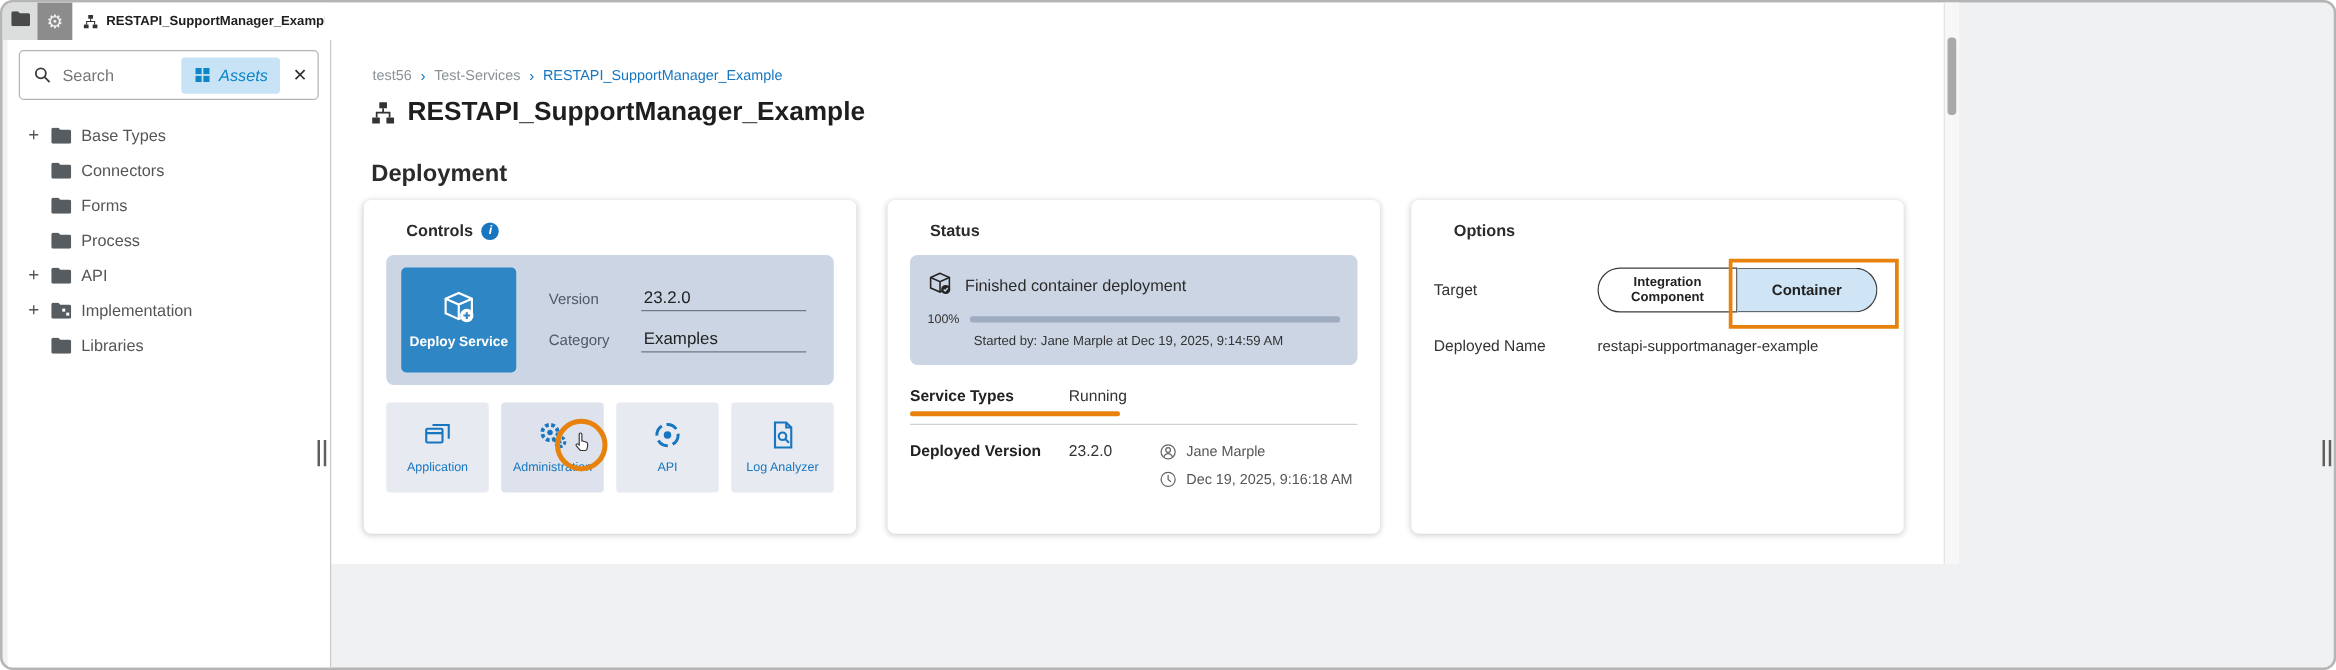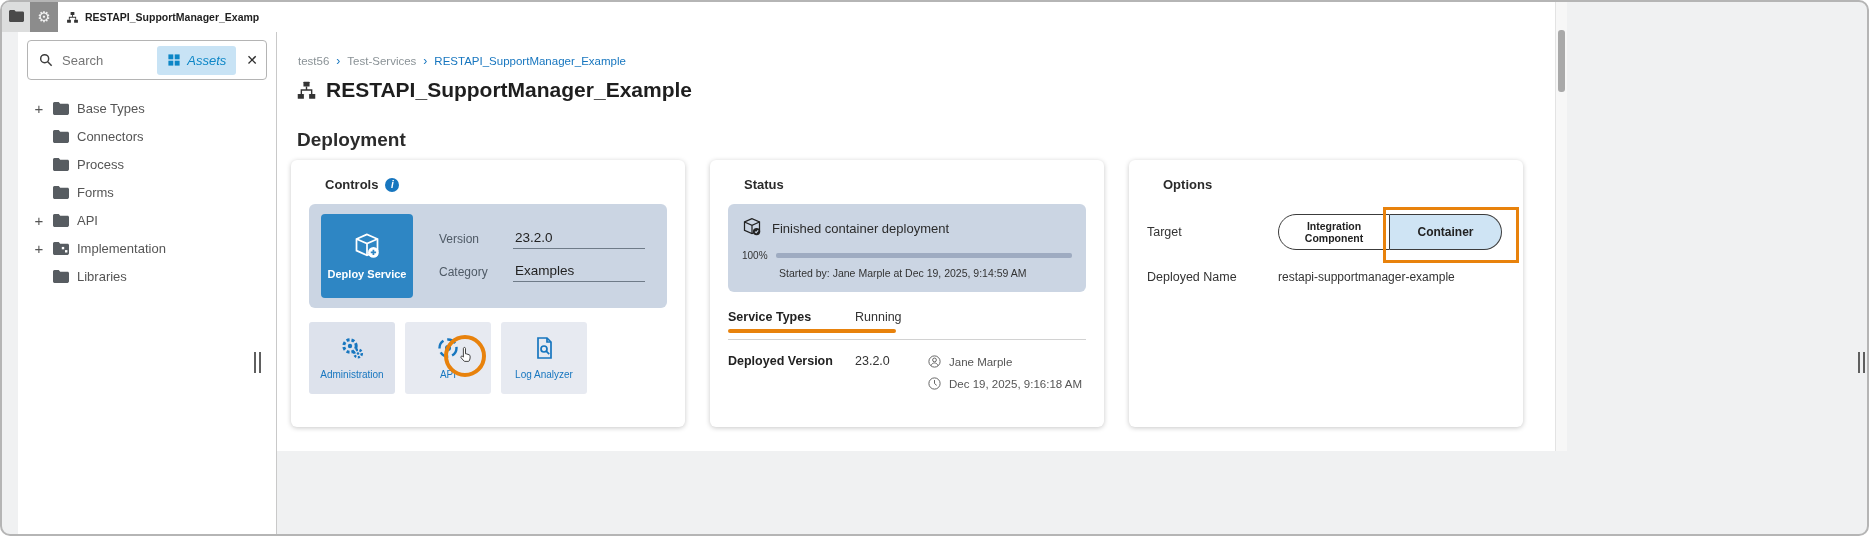--- a/index.html
+++ b/index.html
@@ -8,21 +8,21 @@
 
   
   .topbar{position:absolute;left:0;top:0;width:258px;height:30px;background:#dcdddd;display:flex;z-index:3;}
   .tool-btn{width:28px;height:30px;display:flex;align-items:center;justify-content:center;color:#4a4a4a;cursor:pointer;}
   .tool-btn.gear-btn{background:#8c8c8c;color:#f3f3f3;font-size:15px;}
   .doc-tab{flex:1;background:#fff;display:flex;align-items:center;gap:6px;padding:0 8px;
     font-size:10.5px;font-weight:bold;color:#1f1f1f;cursor:pointer;white-space:nowrap;overflow:hidden;}
   .doc-tab .ticon{color:#333;display:flex;flex:0 0 auto;}
 
   
-  .sidebar{position:absolute;left:16px;top:30px;width:258px;bottom:0;background:#fff;border-right:1px solid #c9c9c9;z-index:2;}
+  .sidebar{position:absolute;left:4px;top:30px;width:258px;bottom:0;background:#fff;border-right:1px solid #c9c9c9;z-index:2;}
   .searchbox{position:absolute;left:9px;right:9px;top:8px;height:40px;border:1px solid #b4b4b4;border-radius:4px;
     background:#fff;display:flex;align-items:center;padding:0 8px;box-sizing:border-box;}
   .search-ic{color:#3d3d3d;display:flex;margin:0 6px 0 2px;}
   .searchbox input{border:none;outline:none;flex:1;min-width:0;font-size:13px;color:#333;font-family:inherit;background:transparent;}
   .searchbox input::placeholder{color:#757575;}
   .assets-chip{display:flex;align-items:center;gap:6px;background:#c8e3f5;color:#0c86c6;font-size:13px;
     padding:7px 10px;border-radius:3px;cursor:pointer;flex:0 0 auto;font-style:italic;}
   .assets-chip .aicon{display:flex;}
   .close-btn{margin-left:10px;color:#2f2f2f;font-size:14px;cursor:pointer;flex:0 0 auto;}
   .tree{position:absolute;left:0;right:0;top:62px;}
@@ -184,30 +184,30 @@
           </span>
         <span class="tree-label">Connectors</span>
       </div>
       <div class="tree-item">
         <span class="expander"></span>
         <span class="folder">
             <svg width="16" height="13" viewBox="0 0 20 16" fill="currentColor">
               <path d="M0 2c0-1 .7-2 1.8-2h5.4L9 2h9.2c1 0 1.8.8 1.8 1.8V14c0 1-.8 2-1.8 2H1.8C.8 16 0 15.2 0 14V2z"></path>
             </svg>
           </span>
+        <span class="tree-label">Forms</span>
+      </div>
+      <div class="tree-item">
+        <span class="expander"></span>
+        <span class="folder">
+            <svg width="16" height="13" viewBox="0 0 20 16" fill="currentColor">
+              <path d="M0 2c0-1 .7-2 1.8-2h5.4L9 2h9.2c1 0 1.8.8 1.8 1.8V14c0 1-.8 2-1.8 2H1.8C.8 16 0 15.2 0 14V2z"></path>
+            </svg>
+          </span>
         <span class="tree-label">Process</span>
-      </div>
-      <div class="tree-item">
-        <span class="expander"></span>
-        <span class="folder">
-            <svg width="16" height="13" viewBox="0 0 20 16" fill="currentColor">
-              <path d="M0 2c0-1 .7-2 1.8-2h5.4L9 2h9.2c1 0 1.8.8 1.8 1.8V14c0 1-.8 2-1.8 2H1.8C.8 16 0 15.2 0 14V2z"></path>
-            </svg>
-          </span>
-        <span class="tree-label">Forms</span>
       </div>
       <div class="tree-item">
         <span class="expander">+</span>
         <span class="folder">
             <svg width="16" height="13" viewBox="0 0 20 16" fill="currentColor">
               <path d="M0 2c0-1 .7-2 1.8-2h5.4L9 2h9.2c1 0 1.8.8 1.8 1.8V14c0 1-.8 2-1.8 2H1.8C.8 16 0 15.2 0 14V2z"></path>
             </svg>
           </span>
         <span class="tree-label">API</span>
       </div>
@@ -284,20 +284,30 @@
               <span class="flabel">Version</span>
               <span class="fvalue">23.2.0</span>
             </div>
             <div class="field">
               <span class="flabel">Category</span>
               <span class="fvalue">Examples</span>
             </div>
           </div>
         </div>
         <div class="tiles">
+          <button class="tile">
+            <span>
+              <svg width="24" height="24" viewBox="0 0 24 24" fill="none" stroke="currentColor" stroke-width="1.7">
+                  <rect x="3" y="7" width="13" height="11" rx="1"></rect>
+                  <path d="M3 10.5h13"></path>
+                  <path d="M8 4h13v11"></path>
+                </svg>
+            </span>
+            <span class="tlabel">Application</span>
+          </button>
           <button class="tile hovered">
             <span>
               <svg width="24" height="24" viewBox="0 0 24 24">
                   <circle cx="10" cy="10" r="6.2" fill="none" stroke="currentColor" stroke-width="3" stroke-dasharray="3 2"></circle>
                   <circle cx="10" cy="10" r="2.2" fill="currentColor"></circle>
                   <circle cx="18" cy="17.5" r="3.8" fill="none" stroke="currentColor" stroke-width="2.5" stroke-dasharray="2.2 1.6"></circle>
                   <circle cx="18" cy="17.5" r="1.3" fill="currentColor"></circle>
                 </svg>
             </span>
             <span class="tlabel">Administration</span>

